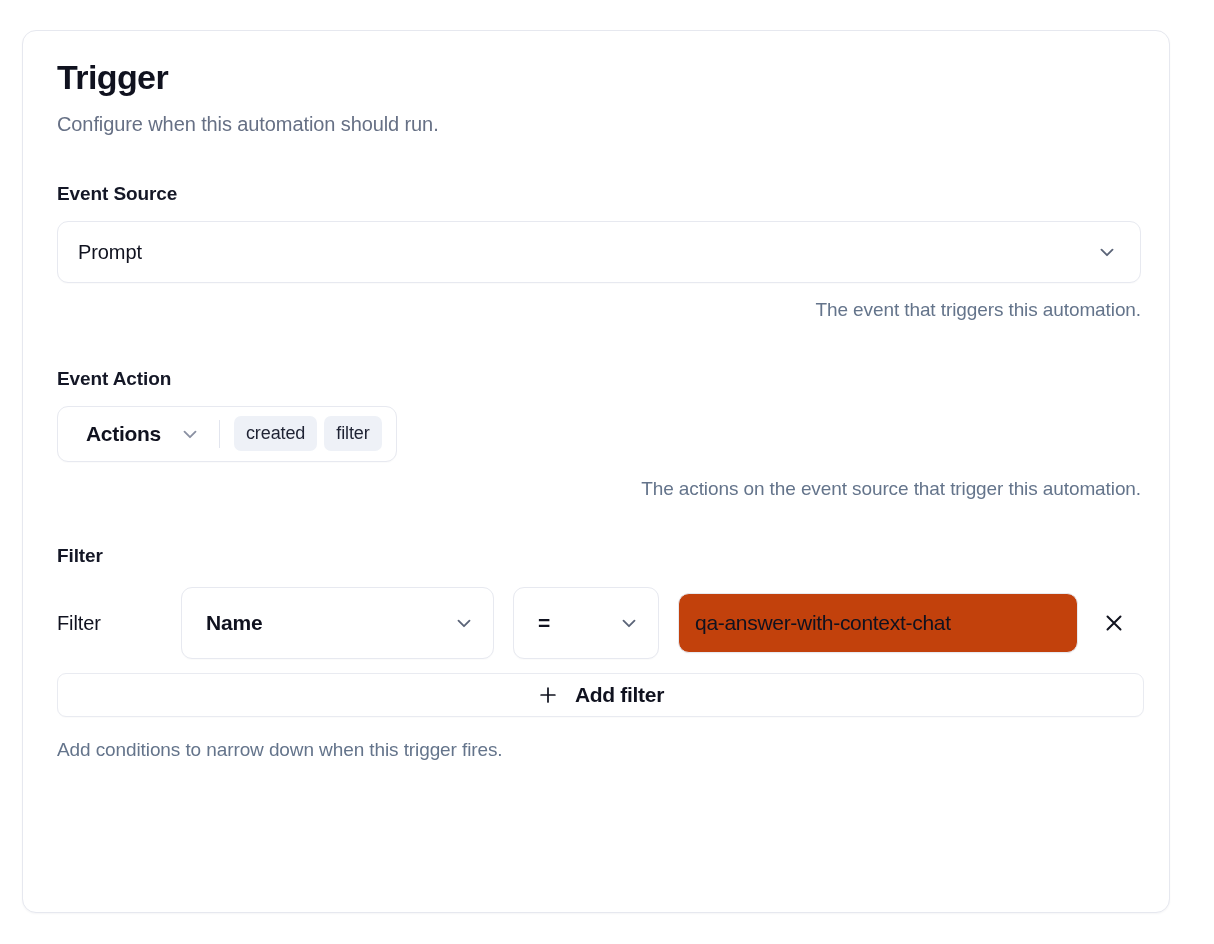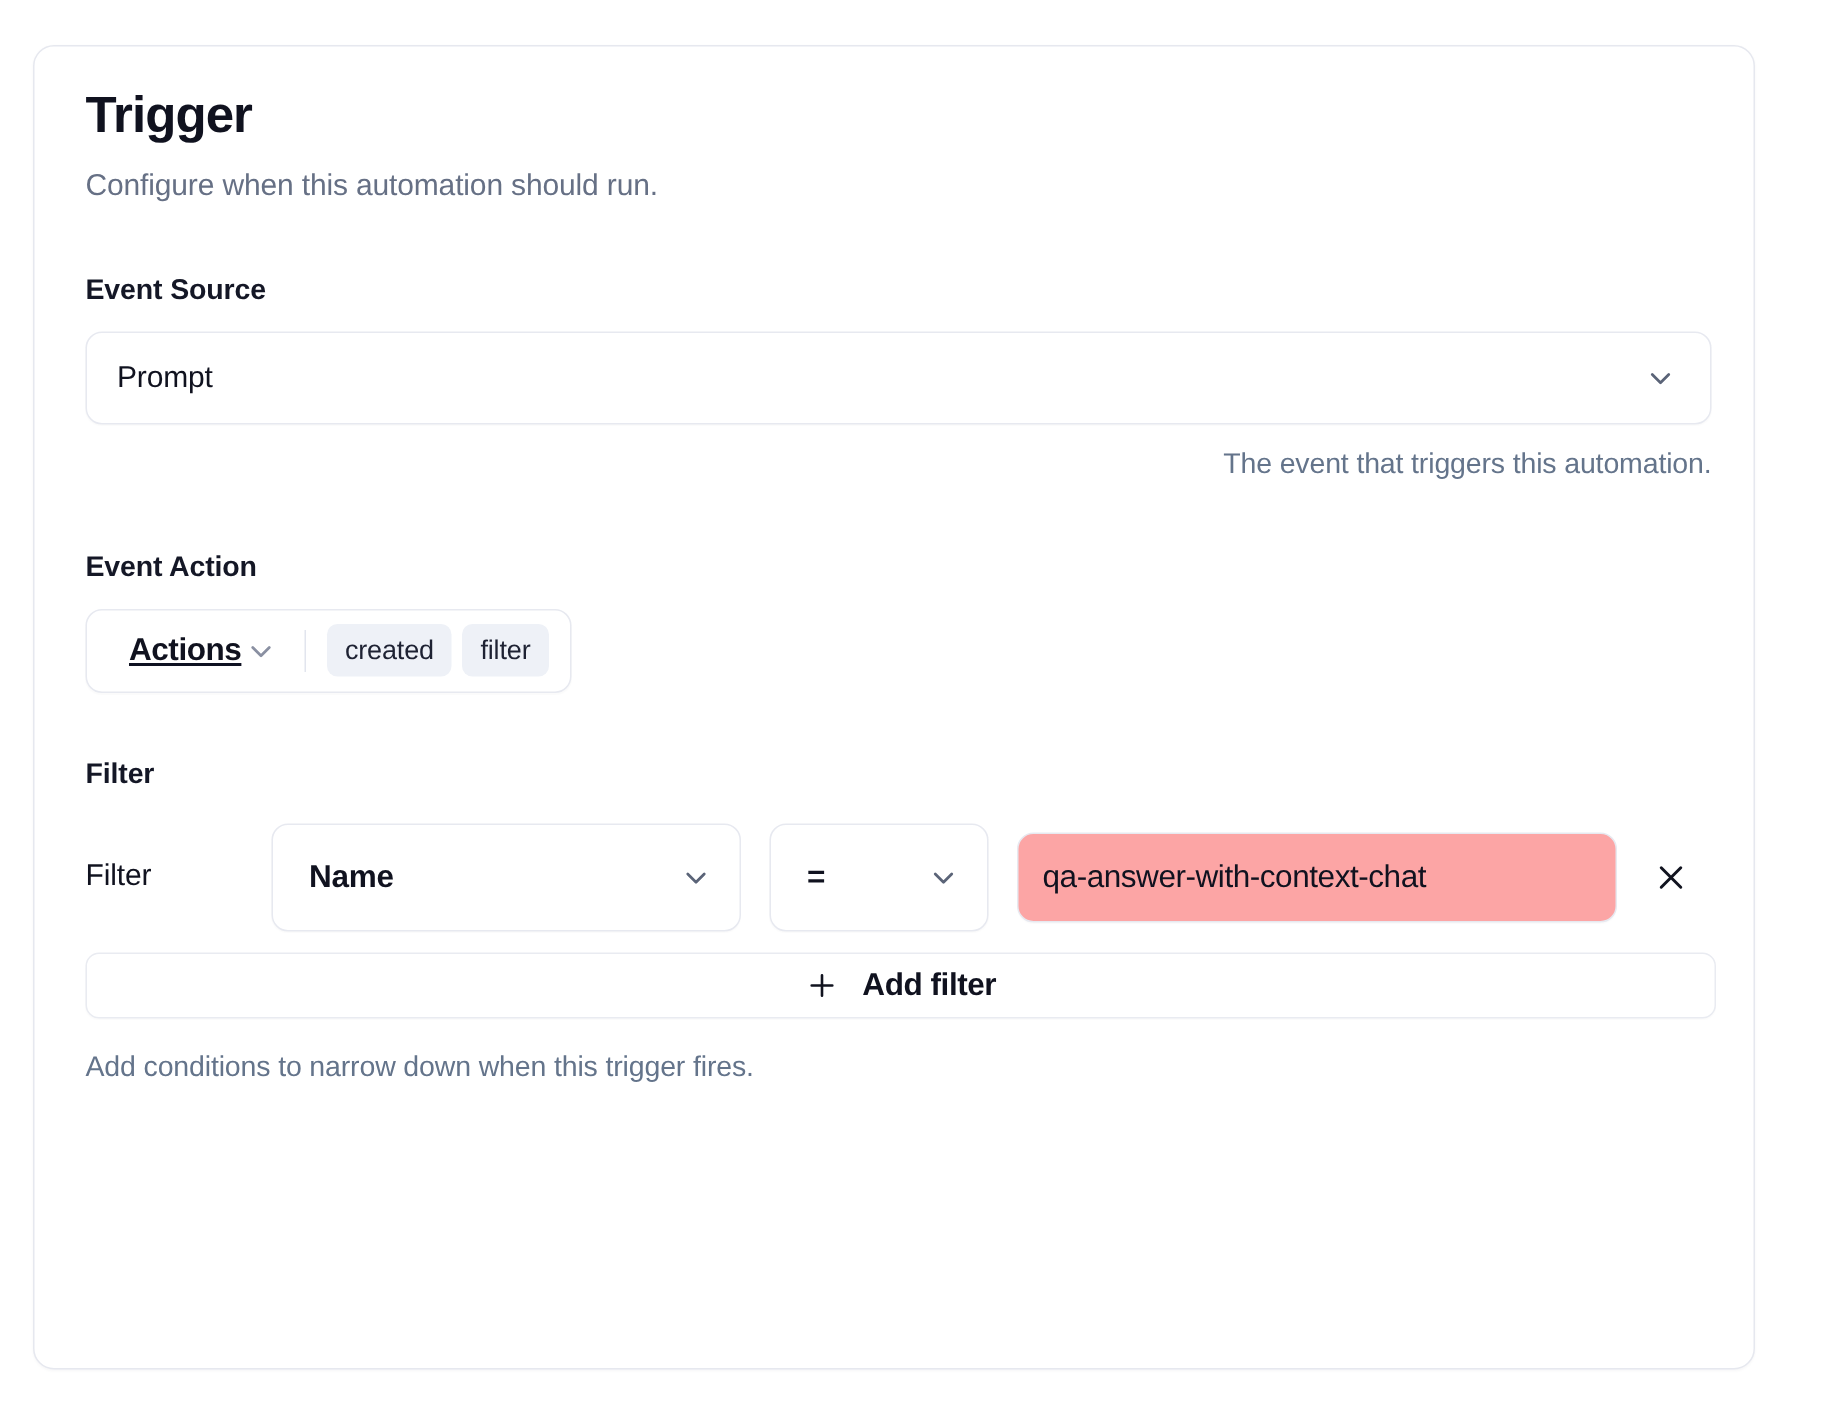--- a/index.html
+++ b/index.html
@@ -126,23 +126,22 @@
     box-sizing: border-box;
     border: 1px solid #e7e9f0;
     border-radius: 11px;
     background: #ffffff;
     padding: 0 14px 0 28px;
     box-shadow: 0 1px 1px rgba(16,24,40,0.02);
   }
   .actions-trigger {
     display: inline-flex;
     align-items: center;
-    gap: 2px;
+    gap: 18px;
     padding-right: 18px;
-    text-decoration: underline;
   }
   .actions-trigger .actions-label {
     font-size: 21px;
     font-weight: 600;
     color: #10121f;
     letter-spacing: -0.3px;
   }
   .actions-divider {
     width: 1px;
     height: 28px;
@@ -205,21 +204,21 @@
   .fselect-op { width: 146px; margin-left: 19px; }
   .fselect-op .fsel-value { font-weight: 600; font-size: 21px; }
 
   .fvalue {
     box-sizing: border-box;
     width: 400px;
     height: 60px;
     margin-left: 19px;
     border: 1px solid #e7e9f0;
     border-radius: 11px;
-    background: #fca5a5;
+    background: #c2410c;
     display: flex;
     align-items: center;
     padding: 0 16px;
     box-shadow: 0 1px 1px rgba(16,24,40,0.02);
     flex: none;
     overflow: hidden;
   }
   .fvalue .fval-text {
     font-size: 21px;
     font-weight: 400;
@@ -317,20 +316,21 @@
               </svg>
             </span>
           </span>
           <span class="actions-divider"></span>
           <span class="chips">
             <span class="chip">created</span>
             <span class="chip">filter</span>
           </span>
         </div>
 
+        <div class="field-help">The actions on the event source that trigger this automation.</div>
       </div>
 
       <div class="field" id="block-filter">
         <div class="field-label">Filter</div>
 
         <div class="filter-row">
           <span class="where-label">Filter</span>
 
           <div class="fselect fselect-field">
             <span class="fsel-value">Name</span>

